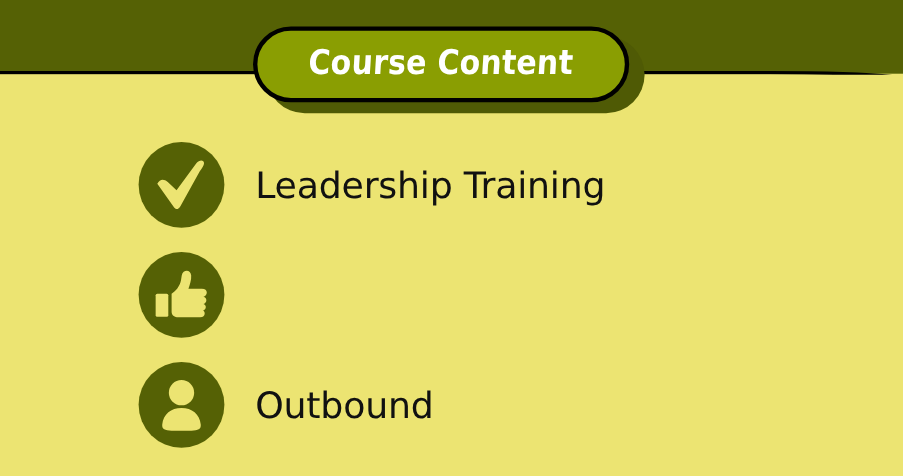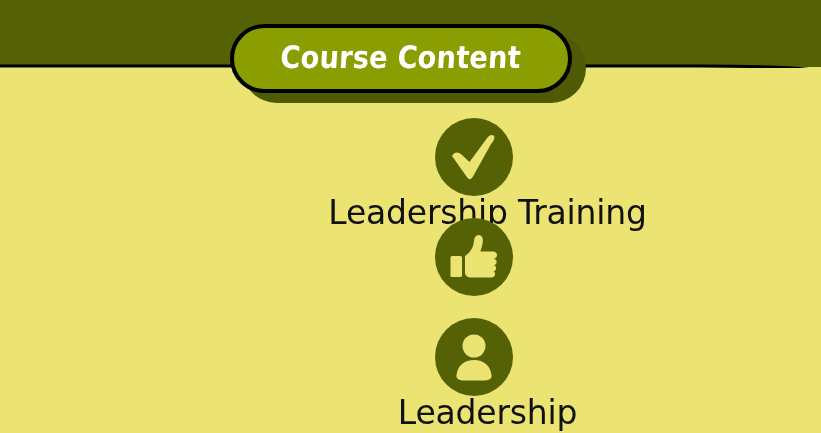--- a/index.html
+++ b/index.html
@@ -99,21 +99,20 @@
     top: 118px;
     width: 821px;
     z-index: 3;
   }
   .list-item {
     position: relative;
     display: flex;
     align-items: center;
     height: 100px;
     padding-left: 126px;
-    flex-direction: column;
   }
   .item-icon {
     position: relative;
     width: 78px;
     height: 78px;
     flex: 0 0 78px;
     border-radius: 50%;
     background: #556105;
     display: flex;
     align-items: center;
@@ -173,17 +172,17 @@
       </span>
     </div>
 
     <div class="list-item">
       <span class="item-icon">
         <svg width="78" height="78" viewBox="0 0 78 78" xmlns="http://www.w3.org/2000/svg">
           <circle cx="39" cy="28" r="11.5" fill="#ece472"></circle>
           <path d="M39 42 C48.5 42 55.5 47.5 56.5 57 C57 61.2 54 62.5 48 62.5 L30 62.5 C24 62.5 21 61.2 21.5 57 C22.5 47.5 29.5 42 39 42 Z" fill="#ece472"></path>
         </svg>
       </span>
-      <span class="item-label">Leadership</span>
+      <span class="item-label">Outbound</span>
     </div>
 
   </div>
 </div>
 
 </body></html>

